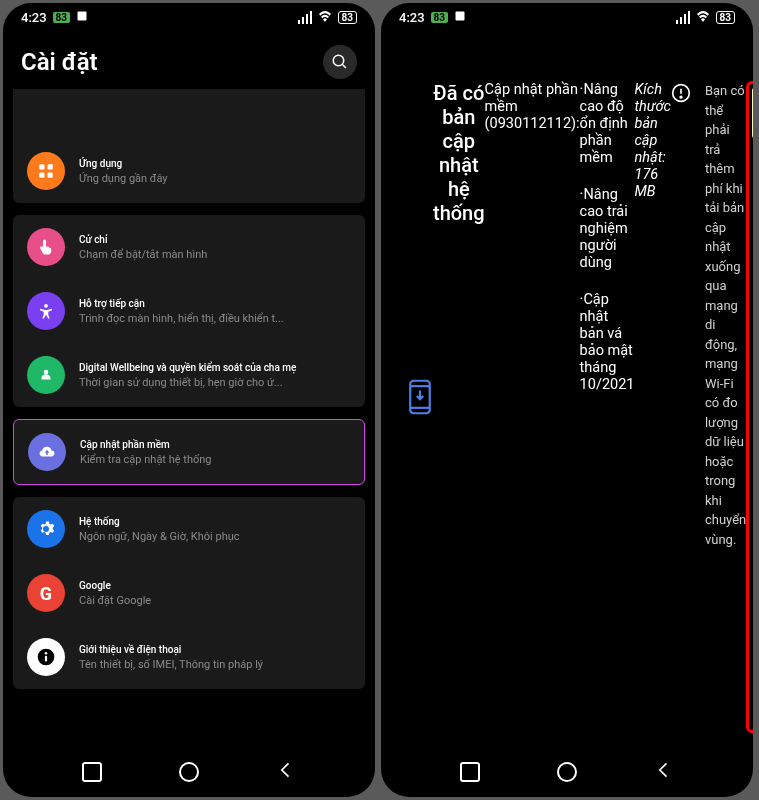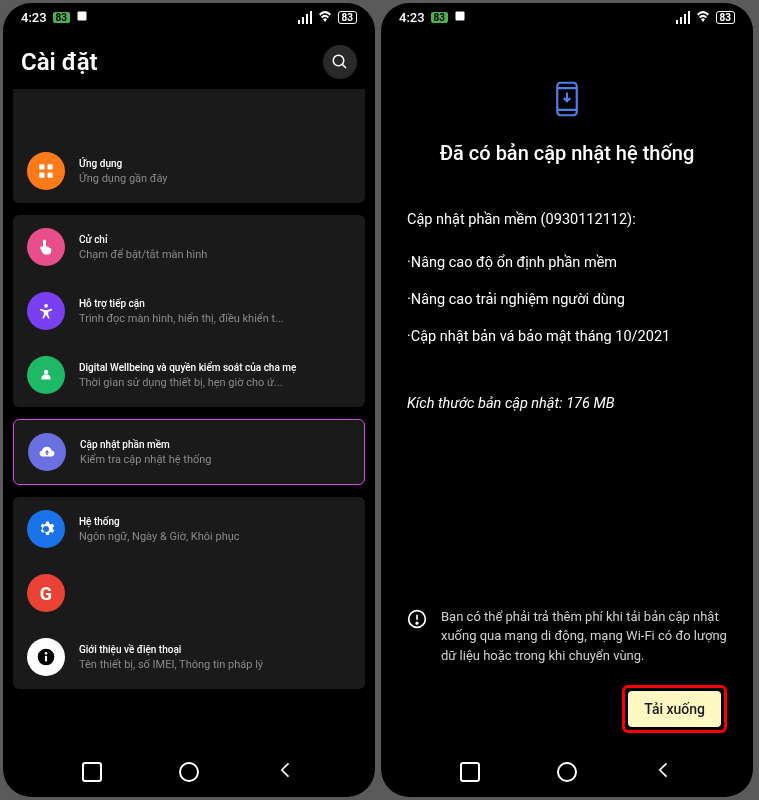--- a/index.html
+++ b/index.html
@@ -98,21 +98,21 @@
     .nav-shape { width: 20px; height: 20px; border: 2px solid #fff; }
     .nav-square { border-radius: 3px; }
     .nav-circle { border-radius: 50%; }
     
     
     .update-content {
       flex: 1;
       padding: 50px 26px 10px;
       color: #fff;
       display: flex;
-      flex-direction: column;
+      flex-direction: row;
     }
     .update-icon {
       align-self: center;
       margin-bottom: 20px;
     }
     .update-title {
       text-align: center;
       font-size: 20px;
       font-weight: 500;
       margin-bottom: 46px;
@@ -293,20 +293,24 @@
         </div>
         <div class="item-text">
           <div class="item-title">Hệ thống</div>
           <div class="item-subtitle">Ngôn ngữ, Ngày &amp; Giờ, Khôi phục</div>
         </div>
       </div>
       <div class="item">
         <div class="icon-circle" style="background:#ea4335">
           <span style="color:#fff;font-weight:700;font-size:18px">G</span>
         </div>
+        <div class="item-text">
+          <div class="item-title">Google</div>
+          <div class="item-subtitle">Cài đặt Google</div>
+        </div>
       </div>
       <div class="item">
         <div class="icon-circle" style="background:#fff">
           <svg width="20" height="20" viewBox="0 0 24 24" fill="#000">
               <circle cx="12" cy="12" r="10" fill="#000"></circle>
               <circle cx="12" cy="7.5" r="1.5" fill="#fff"></circle>
               <rect x="10.7" y="10.5" width="2.6" height="7" rx="1" fill="#fff"></rect>
             </svg>
         </div>
         <div class="item-text">

